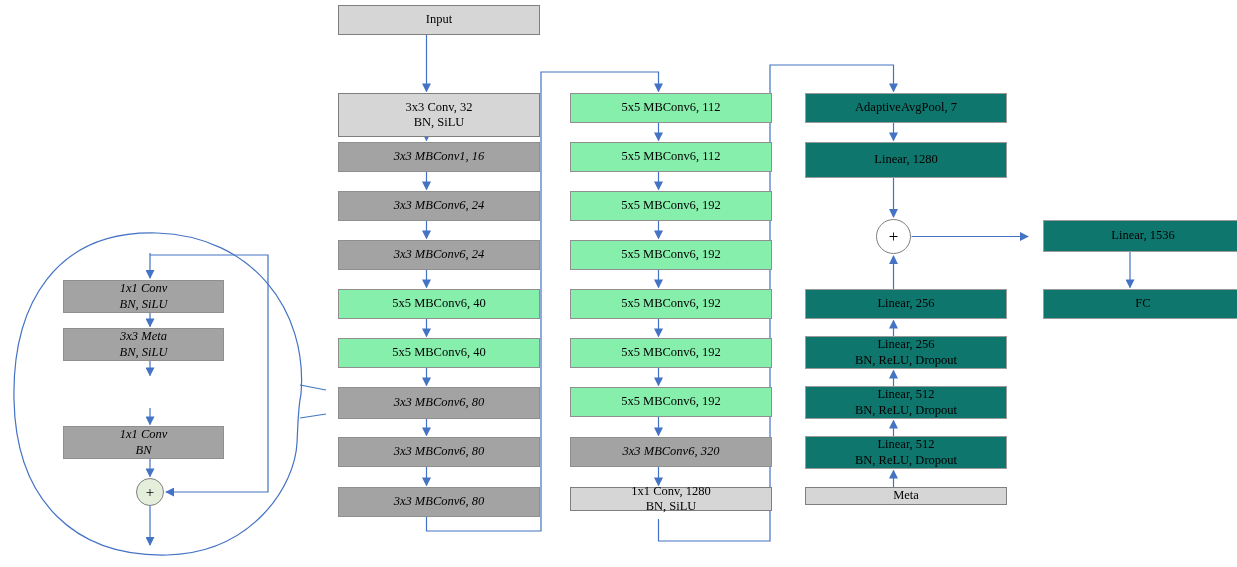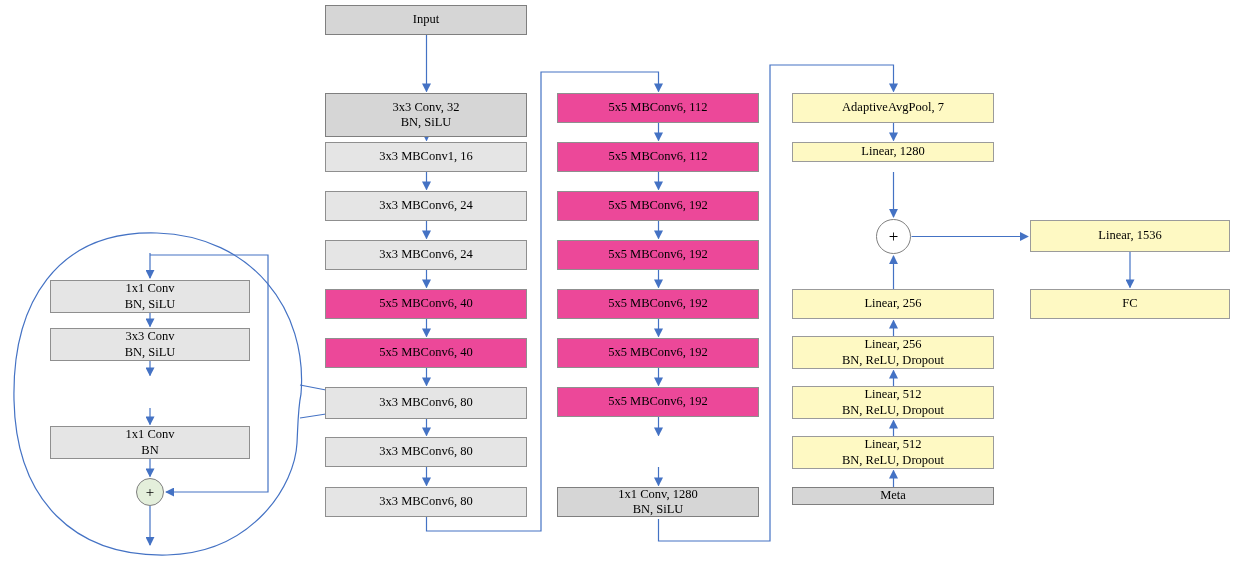--- a/index.html
+++ b/index.html
@@ -14,26 +14,27 @@
   .box{
     position:absolute;
     width:202px;
     box-sizing:border-box;
     border:1px solid #7f7f7f;
     display:flex;align-items:center;justify-content:center;
     text-align:center;
     white-space:pre-line;
     font-size:12.5px;line-height:1.22;
     color:#000;
+    margin-left:13px;
   }
   .gray{background:#d6d6d6;}
-  .green{background:#e5e5e5;border-color:#8f8f8f;}
-  .blue{background:#ec4899;border-color:#8f8f8f;}
-  .yellow{background:#fef9c3;border-color:#9b9b9b;}
-  .detail-box{width:200px;}
+  .green{background:#a3a3a3;border-color:#8f8f8f;font-style:italic;}
+  .blue{background:#86efac;border-color:#8f8f8f;}
+  .yellow{background:#0f766e;border-color:#9b9b9b;}
+  .detail-box{width:161px;}
   .plus{
     position:absolute;border-radius:50%;
     box-sizing:border-box;border:1px solid #7f7f7f;
     display:flex;align-items:center;justify-content:center;
     font-size:17px;line-height:1;color:#000;background:#ffffff;
   }
   .plus.small{width:28px;height:28px;background:#e4efdb;font-size:15px;}
   .plus.big{width:35px;height:35px;}
   .wire{stroke:#4472c4;stroke-width:1.2;fill:none;}
 </style>
@@ -101,21 +102,21 @@
       <path class="wire" marker-end="url(#arr)" d="M893.5 436 V420.5"></path>
       <path class="wire" marker-end="url(#arr)" d="M893.5 487 V470.5"></path>
     </g>
 
     <path class="wire" marker-end="url(#arr)" d="M911.5 236.5 H1028"></path>
     <path class="wire" marker-end="url(#arr)" d="M1130 252 V287.5"></path>
   </svg>
 
   <div class="box green detail-box" style="left:50px;top:280px;height:33px">1x1 Conv
 BN, SiLU</div>
-  <div class="box green detail-box" style="left:50px;top:328px;height:33px">3x3 Conv
+  <div class="box green detail-box" style="left:50px;top:328px;height:33px">3x3 Meta
 BN, SiLU</div>
   <div class="box green detail-box" style="left:50px;top:426px;height:33px">1x1 Conv
 BN</div>
   <div class="plus small" style="left:136px;top:478px">+</div>
 
   <div class="box gray" style="left:325px;top:5px;height:30px">Input</div>
   <div class="box gray" style="left:325px;top:93px;height:44px">3x3 Conv, 32
 BN, SiLU</div>
   <div class="box green" style="left:325px;top:142px;height:30px">3x3 MBConv1, 16</div>
   <div class="box green" style="left:325px;top:191px;height:30px">3x3 MBConv6, 24</div>
@@ -126,25 +127,26 @@
   <div class="box green" style="left:325px;top:437px;height:30px">3x3 MBConv6, 80</div>
   <div class="box green" style="left:325px;top:487px;height:30px">3x3 MBConv6, 80</div>
 
   <div class="box blue" style="left:557px;top:93px;height:30px">5x5 MBConv6, 112</div>
   <div class="box blue" style="left:557px;top:142px;height:30px">5x5 MBConv6, 112</div>
   <div class="box blue" style="left:557px;top:191px;height:30px">5x5 MBConv6, 192</div>
   <div class="box blue" style="left:557px;top:240px;height:30px">5x5 MBConv6, 192</div>
   <div class="box blue" style="left:557px;top:289px;height:30px">5x5 MBConv6, 192</div>
   <div class="box blue" style="left:557px;top:338px;height:30px">5x5 MBConv6, 192</div>
   <div class="box blue" style="left:557px;top:387px;height:30px">5x5 MBConv6, 192</div>
-  <div class="box gray" style="left:557px;top:487px;height:30px">1x1 Conv, 1280
+  <div class="box green" style="left:557px;top:437px;height:30px">3x3 MBConv6, 320</div>
+  <div class="box gray" style="left:557px;top:487px;height:24px">1x1 Conv, 1280
 BN, SiLU</div>
 
   <div class="box yellow" style="left:792px;top:93px;height:30px">AdaptiveAvgPool, 7</div>
-  <div class="box yellow" style="left:792px;top:142px;height:20px">Linear, 1280</div>
+  <div class="box yellow" style="left:792px;top:142px;height:36px">Linear, 1280</div>
   <div class="plus big" style="left:876px;top:219px">+</div>
   <div class="box yellow" style="left:792px;top:289px;height:30px">Linear, 256</div>
   <div class="box yellow" style="left:792px;top:336px;height:33px">Linear, 256
 BN, ReLU, Dropout</div>
   <div class="box yellow" style="left:792px;top:386px;height:33px">Linear, 512
 BN, ReLU, Dropout</div>
   <div class="box yellow" style="left:792px;top:436px;height:33px">Linear, 512
 BN, ReLU, Dropout</div>
   <div class="box gray" style="left:792px;top:487px;height:18px">Meta</div>
 

